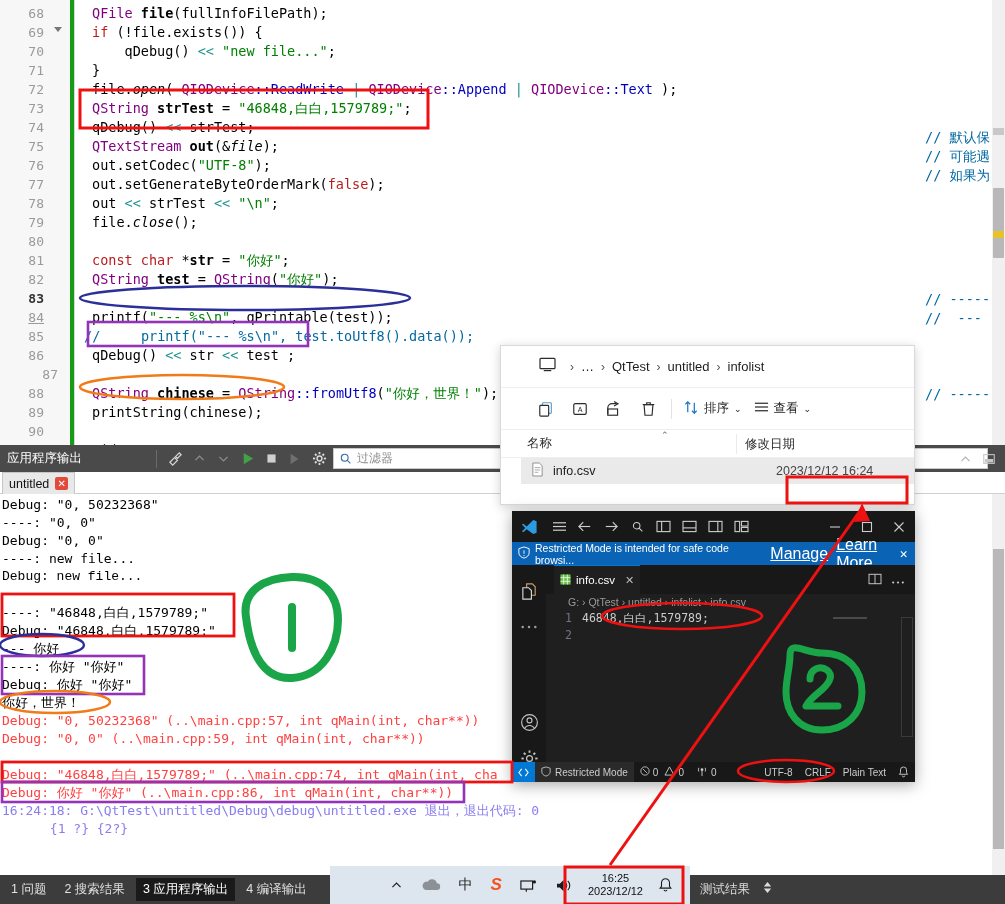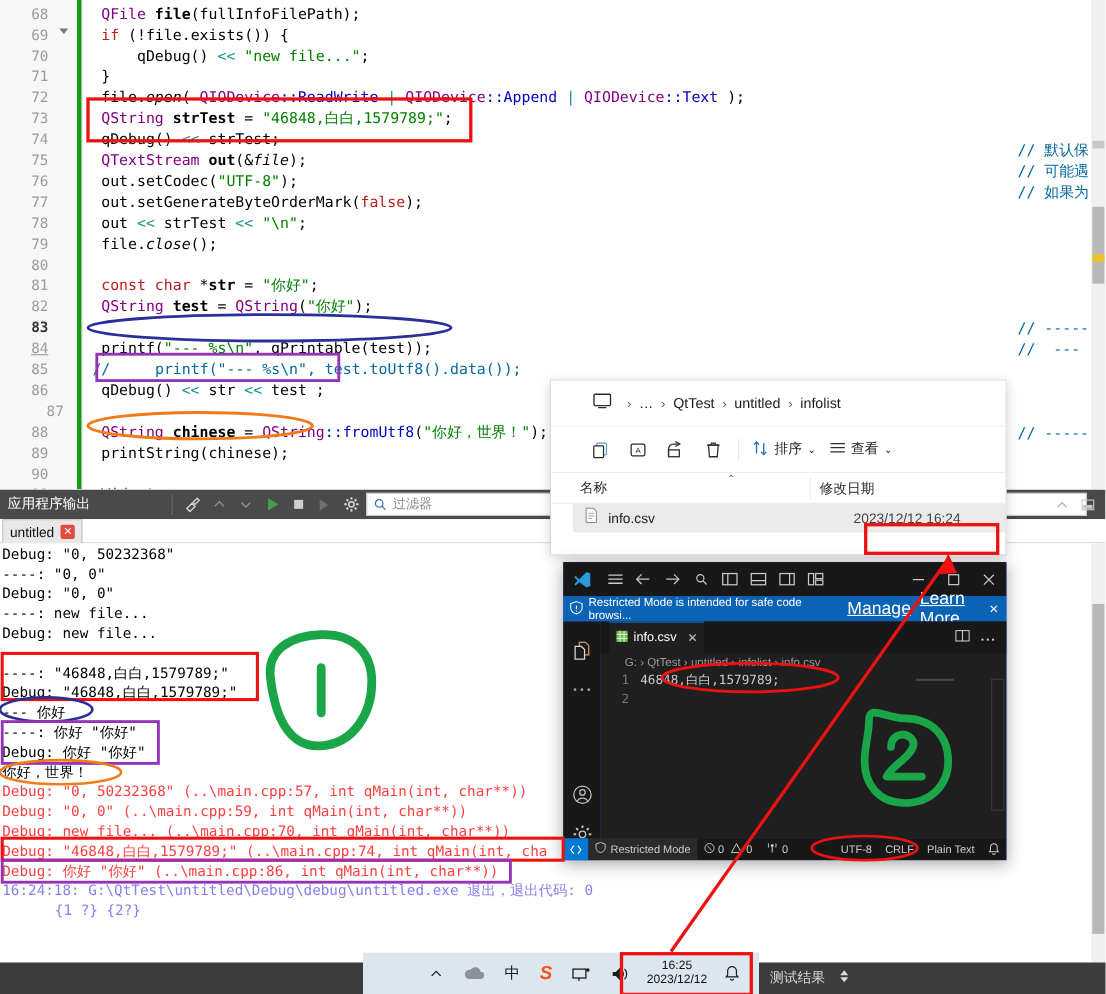--- a/index.html
+++ b/index.html
@@ -391,43 +391,48 @@
       <span>untitled</span>
       <span class="xbox">✕</span>
     </div>
   </div>
 
   <div class="console" id="console">
       <div class="cline c-dk" style="top: 2px;">Debug: "0, 50232368"</div>
       <div class="cline c-dk" style="top: 20px;">----: "0, 0"</div>
       <div class="cline c-dk" style="top: 38px;">Debug: "0, 0"</div>
       <div class="cline c-dk" style="top: 56px;">----: new file...</div>
-      <div class="cline c-dk" style="top: 74px;">Debug: new file...</div>
+      <div class="cline c-dk" style="top: 74px; font-family: Liberation Mono, monospace;">Debug: new file...</div>
       <div class="cline c-dk" style="top: 92px;"></div>
       <div class="cline c-dk" style="top: 110px;">----: "46848,白白,1579789;"</div>
       <div class="cline c-dk" style="top: 128px;">Debug: "46848,白白,1579789;"</div>
       <div class="cline c-dk" style="top: 146px;">--- 你好</div>
       <div class="cline c-dk" style="top: 164px;">----: 你好 "你好"</div>
       <div class="cline c-dk" style="top: 182px;">Debug: 你好 "你好"</div>
       <div class="cline c-dk" style="top: 200px;">你好，世界！</div>
       <div class="cline c-red" style="top: 218px;">Debug: "0, 50232368" (..\main.cpp:57, int qMain(int, char**))</div>
       <div class="cline c-red" style="top: 236px;">Debug: "0, 0" (..\main.cpp:59, int qMain(int, char**))</div>
-      <div class="cline c-red" style="top: 254px;">Debug: new file... (..\main.cpp:70, int qMain(int, char**))</div>
       <div class="cline c-red" style="top: 272px;">Debug: "46848,白白,1579789;" (..\main.cpp:74, int qMain(int, cha</div>
       <div class="cline c-red" style="top: 290px;">Debug: 你好 "你好" (..\main.cpp:86, int qMain(int, char**))</div>
       <div class="cline c-vio" style="top: 308px;">16:24:18: G:\QtTest\untitled\Debug\debug\untitled.exe 退出，退出代码: 0</div>
       <div class="cline c-vio" style="top: 326px; margin-left: 40px;"> {1 ?} {2?}</div>
     </div>
 
   <div class="cscroll-track">
     <div class="cscroll-thumb"></div>
   </div>
 </div>
 
 <div id="qtstatus">
+  <div id="qs-items" style="display:flex;align-items:center;">
+      <div class="qs-item">1 问题</div>
+      <div class="qs-item">2 搜索结果</div>
+      <div class="qs-item active">3 应用程序输出</div>
+      <div class="qs-item">4 编译输出</div>
+    </div>
   <div style="position:absolute;left:700px;top:0;height:29px;display:flex;align-items:center;">
     <span style="color:#dcdcdc;font-size:12.5px;">测试结果</span>
     <span style="margin-left:12px;">
       <svg width="11" height="15" viewBox="0 0 12 16">
           <polygon points="6,2 10,7 2,7" fill="#dcdcdc"></polygon>
           <polygon points="6,14 10,9 2,9" fill="#dcdcdc"></polygon>
         </svg>
     </span>
   </div>
 </div>

